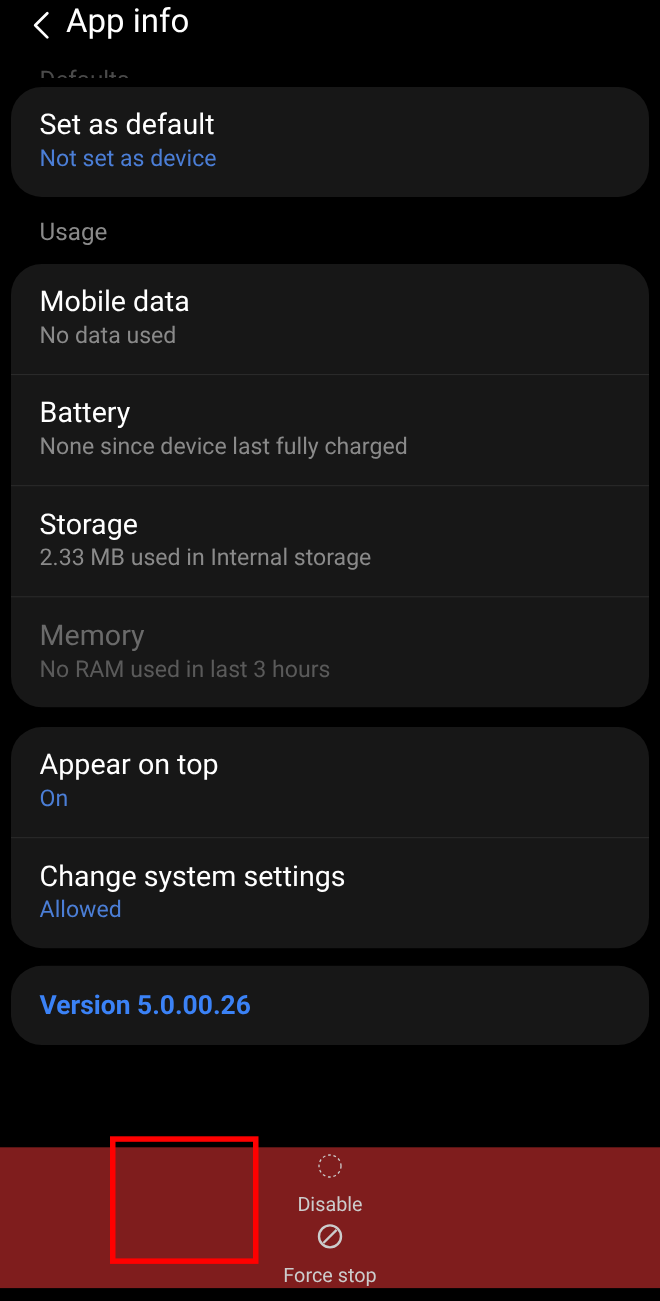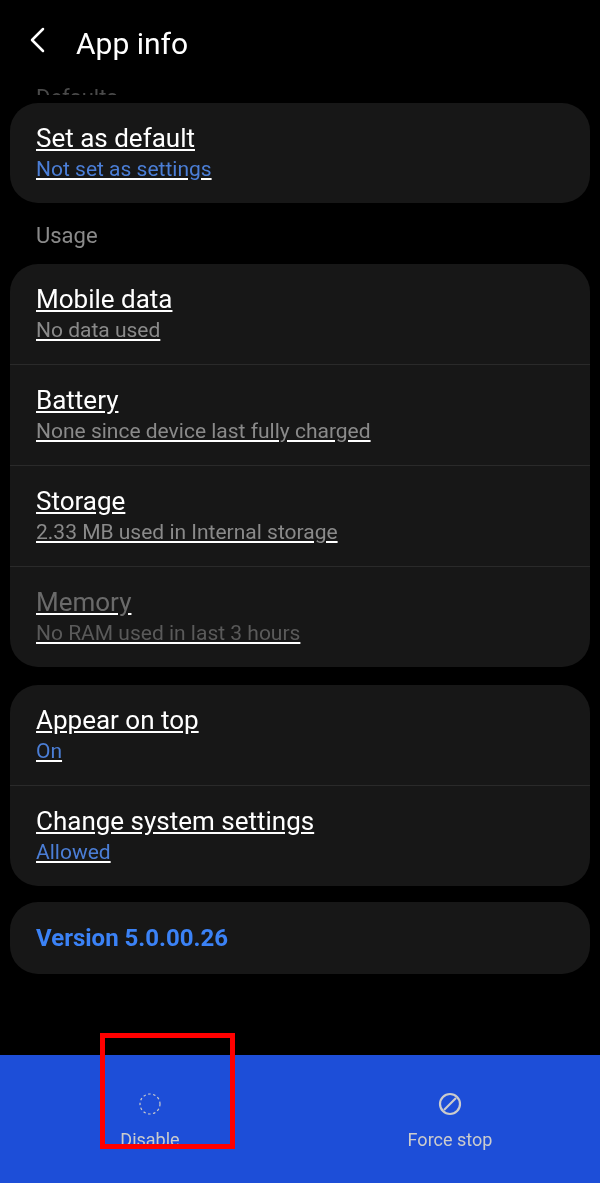--- a/index.html
+++ b/index.html
@@ -7,23 +7,23 @@
       width: 600px;
       height: 1183px;
       background: #000000;
       font-family: -apple-system, BlinkMacSystemFont, 'Segoe UI', Roboto, sans-serif;
       color: #ffffff;
       overflow: hidden;
       position: relative;
     }
     .header {
       display: flex;
-      align-items: flex-start;
-      padding: 26px 24px 10px 24px;
-      gap: 24px;
+      align-items: flex-end;
+      padding: 2px 24px 10px 24px;
+      gap: 8px;
     }
     .back-icon {
       width: 28px;
       height: 28px;
       display: flex;
       align-items: center;
       justify-content: center;
     }
     .header-title {
       font-size: 30px;
@@ -42,21 +42,20 @@
       margin-top: 14px;
       margin-bottom: 2px;
       overflow: hidden;
       height: 10px;
     }
     .card {
       background: #171717;
       border-radius: 28px;
       margin: 8px 10px;
       overflow: hidden;
-      text-decoration: underline;
     }
     .item {
       padding: 20px 26px 22px 26px;
       border-bottom: 1px solid #2a2a2a;
     }
     .item:last-child {
       border-bottom: none;
     }
     .item-title {
       font-size: 26px;
@@ -82,26 +81,27 @@
       margin: 16px 10px 10px 10px;
       padding: 22px 26px;
     }
     .version-text {
       font-size: 24px;
       color: #3b82f6;
       font-weight: bold;
     }
     .bottom-bar {
       position: absolute;
-      bottom: 0;
+      bottom: 12px;
       left: 0;
       right: 0;
       height: 128px;
       display: flex;
-      background: #1d4ed8;
+      background: #7f1d1d;
+      flex-direction: column;
     }
     .bottom-button {
       flex: 1;
       display: flex;
       flex-direction: column;
       align-items: center;
       justify-content: center;
       gap: 10px;
     }
     .bottom-button-icon {
@@ -137,21 +137,21 @@
     </svg>
   </div>
   <div class="header-title">App info</div>
 </div>
 
 <div class="cutoff-header">Defaults</div>
 
 <div class="card">
   <div class="item">
     <div class="item-title">Set as default</div>
-    <div class="item-subtitle blue">Not set as settings</div>
+    <div class="item-subtitle blue">Not set as device</div>
   </div>
 </div>
 
 <div class="section-header">Usage</div>
 
 <div class="card">
   <div class="item">
     <div class="item-title">Mobile data</div>
     <div class="item-subtitle">No data used</div>
   </div>

